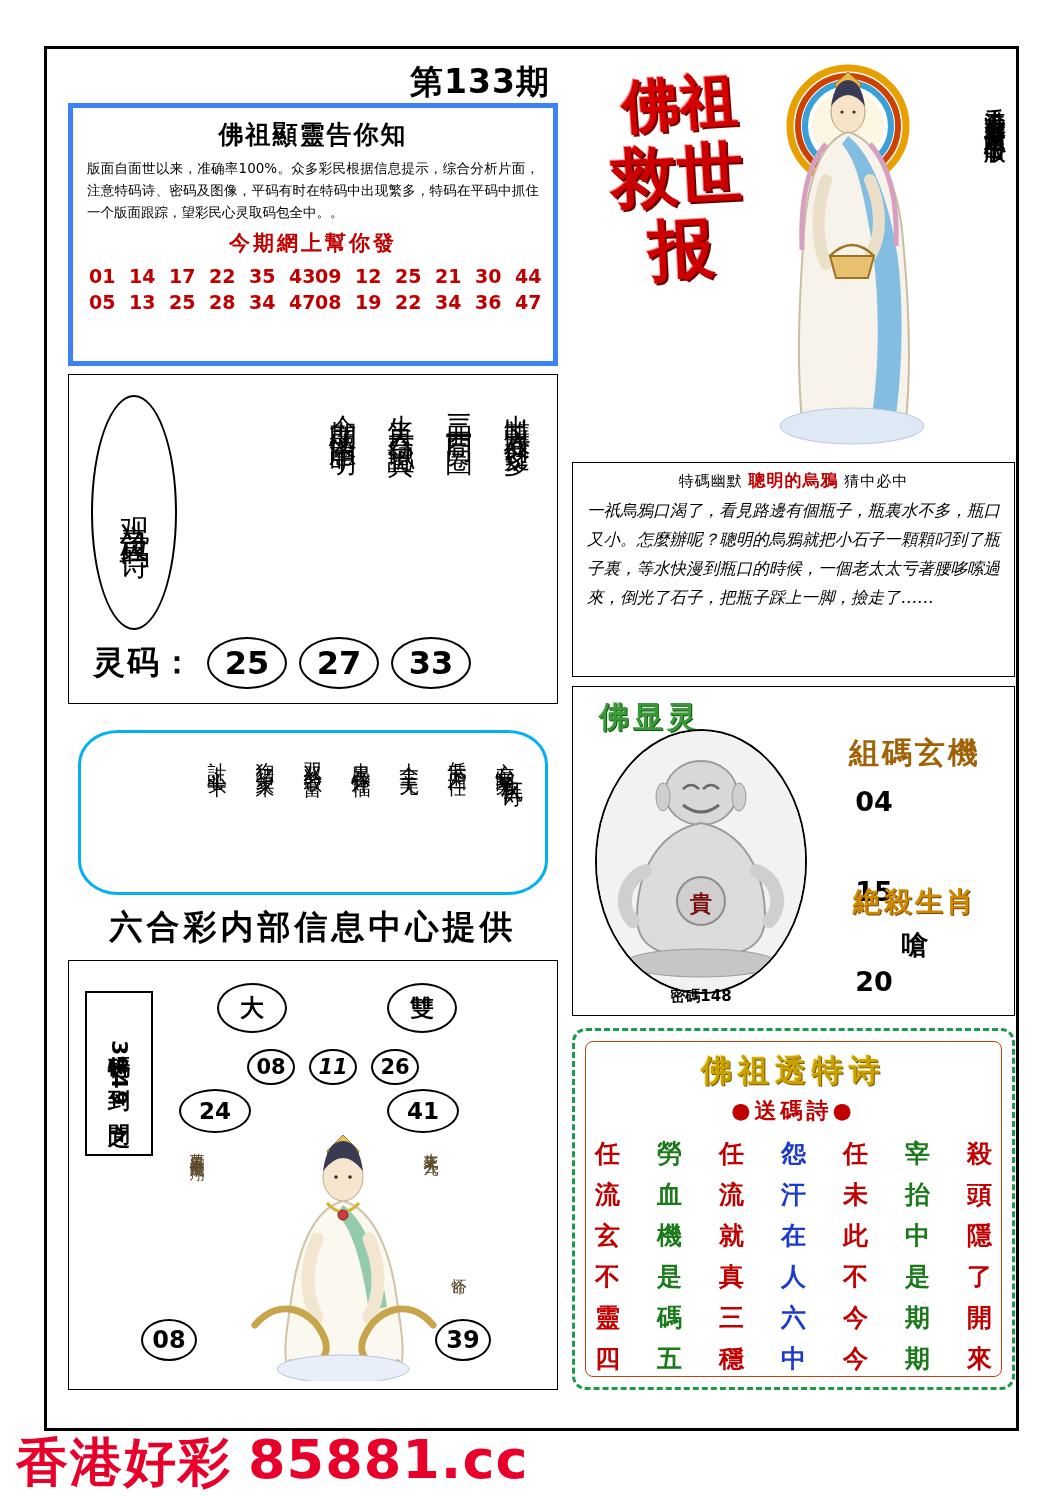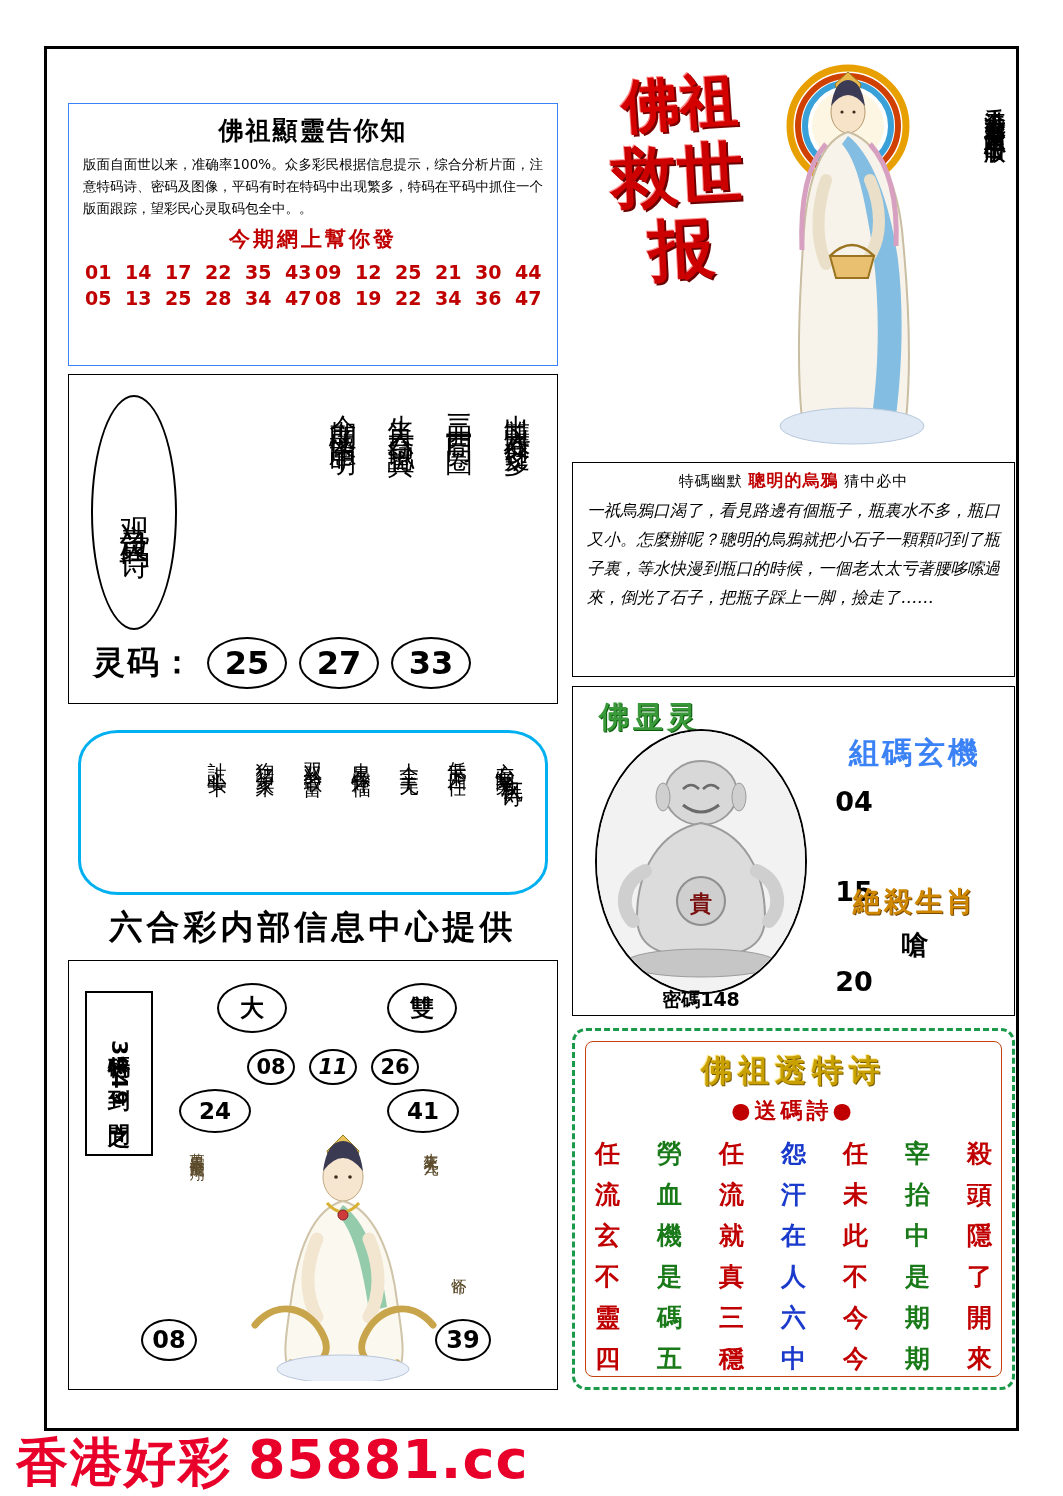--- a/index.html
+++ b/index.html
@@ -24,21 +24,21 @@
   .issue-title {
     position:absolute; left:330px; top:60px; width:300px;
     text-align:center;
     font-family:"DejaVu Sans", sans-serif;
     font-size:33px; font-weight:bold; color:#000;
     letter-spacing:1px;
   }
   
   .notice-box {
     position:absolute; left:68px; top:103px; width:490px; height:263px;
-    border:1px solid #3b82f6; background:#fff;
+    border:5px solid #3b82f6; background:#fff;
   }
   .notice-title {
     text-align:center; font-size:25px; font-weight:bold; color:#000;
     margin-top:10px; letter-spacing:2px;
   }
   .notice-body {
     font-size:13.5px; color:#000; line-height:22px;
     padding:6px 14px 0 14px; text-align:justify;
   }
   .notice-wish {
@@ -225,30 +225,30 @@
     letter-spacing:4px;
     text-shadow:1px 1px 0 #0a5a0a;
   }
   .buddha-oval {
     position:absolute; left:22px; top:42px; width:212px; height:265px;
     border:2px solid #000; border-radius:50%;
     background:#fff; overflow:hidden;
   }
   .mima {
     position:absolute; left:22px; top:300px; width:212px;
-    text-align:center; font-size:19px; color:#000; font-weight:bold;
+    text-align:center; font-size:15px; color:#000; font-weight:bold;
   }
   .zuma-title {
     position:absolute; left:252px; top:46px; width:180px;
     text-align:center;
     font-family:"DejaVu Serif", serif;
-    font-size:30px; font-weight:bold; color:#3b82f6; letter-spacing:3px;
+    font-size:30px; font-weight:bold; color:#a16207; letter-spacing:3px;
   }
   .zuma-nums {
-    position:absolute; left:236px; top:92px; width:180px;
+    position:absolute; left:256px; top:92px; width:180px;
     display:flex; flex-wrap:wrap;gap:44px;
   }
   .zuma-nums span {
     width:50%; text-align:center; font-size:27px; font-weight:bold;
     color:#000; line-height:46px; font-family:"DejaVu Sans", sans-serif;
   }
   .jue-title {
     position:absolute; left:252px; top:196px; width:180px;
     text-align:center;
     font-family:"DejaVu Serif", serif;
@@ -308,20 +308,21 @@
     font-size:54px; font-weight:bold; color:#e8002a;
     letter-spacing:1px;
   }
 </style>
 </head>
 <body>
 
 <div class="page">
   <div class="outer-frame"></div>
 
+  <div class="issue-title">第133期</div>
 
   <div class="notice-box">
     <div class="notice-title">佛祖顯靈告你知</div>
     <div class="notice-body">版面自面世以来，准确率100%。众多彩民根据信息提示，综合分析片面，注意特码诗、密码及图像，平码有时在特码中出现繁多，特码在平码中抓住一个版面跟踪，望彩民心灵取码包全中。。</div>
     <div class="notice-sub">今期網上幫你發</div>
     <div class="num-rows">
       <div class="num-row">
         <div class="num-grp">
           <span>01</span>
           <span>14</span>

